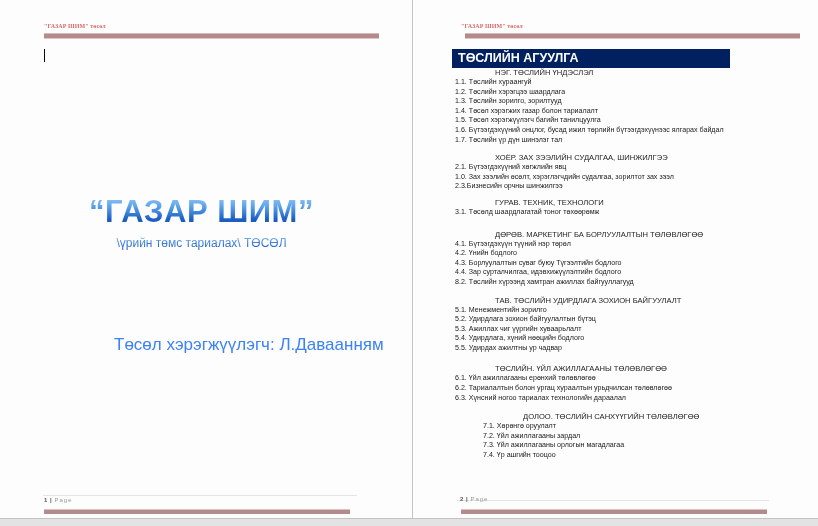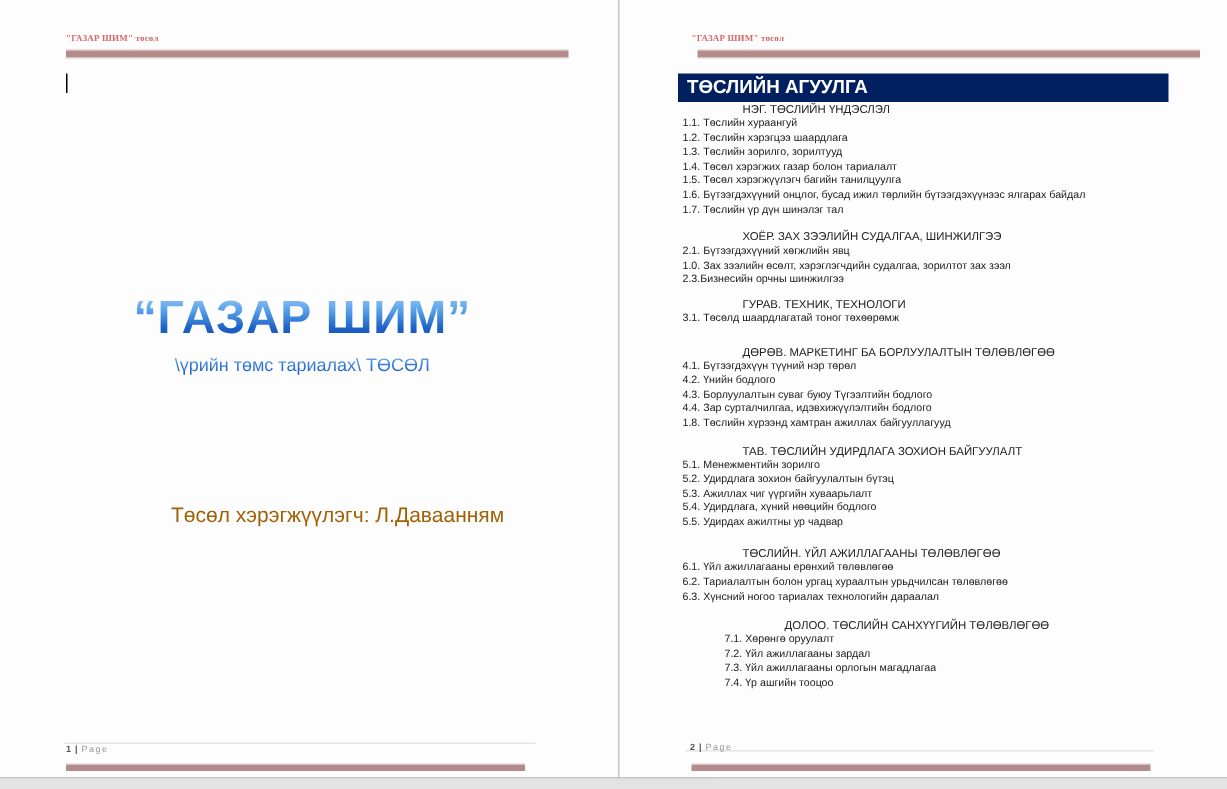--- a/index.html
+++ b/index.html
@@ -47,24 +47,24 @@
     .title-sub {
       position: absolute; left: 0; width: 403px; top: 236px; text-align: center;
       font-weight: normal; font-size: 12px;
       color: #2a6fd0;
       background: linear-gradient(#7fb8f0 0%, #2c72d6 60%, #1e58b8 100%);
       -webkit-background-clip: text; background-clip: text;
       -webkit-text-fill-color: transparent;
     }
     .author {
       position: absolute; left: 114px; top: 335px;
-      font-size: 14px; color: #a16207;
+      font-size: 17px; color: #3b82f6;
     }
     .toc-banner {
-      position: absolute; left: 452px; top: 49px; width: 327px; height: 19px;
+      position: absolute; left: 452px; top: 49px; width: 278px; height: 19px;
       background: #012060; color: #fff; font-weight: bold; font-size: 12.5px;
       line-height: 19px; padding-left: 6px; box-sizing: border-box;
     }
     .toc { position: absolute; left: 455px; top: 68px; width: 345px; }
     .toc .sec { margin: 0; }
     .toc .sec-title { font-size: 7.6px; color: #222; line-height: 10px; height: 10px; white-space: nowrap; padding-left: 40px; }
     .toc .item { font-size: 7.1px; color: #1a1a1a; line-height: 9.6px; height: 9.6px; white-space: nowrap; }
   </style>
 </head>
 <body>
@@ -126,21 +126,21 @@
     <div class="sec-title">ГУРАВ. ТЕХНИК, ТЕХНОЛОГИ</div>
     <div class="item"> 3.1. Төсөлд шаардлагатай тоног төхөөрөмж</div>
   </div>
 
   <div class="sec" style="margin-top:12px;">
     <div class="sec-title">ДӨРӨВ. МАРКЕТИНГ БА БОРЛУУЛАЛТЫН ТӨЛӨВЛӨГӨӨ</div>
     <div class="item">4.1. Бүтээгдэхүүн түүний нэр төрөл</div>
     <div class="item">4.2. Үнийн бодлого</div>
     <div class="item"> 4.3. Борлуулалтын суваг буюу Түгээлтийн бодлого</div>
     <div class="item">4.4. Зар сурталчилгаа, идэвхижүүлэлтийн бодлого</div>
-    <div class="item">1.8. Төслийн хүрээнд хамтран ажиллах байгууллагууд</div>
+    <div class="item">8.2. Төслийн хүрээнд хамтран ажиллах байгууллагууд</div>
   </div>
 
   <div class="sec" style="margin-top:8px;">
     <div class="sec-title">ТАВ. ТӨСЛИЙН УДИРДЛАГА ЗОХИОН БАЙГУУЛАЛТ</div>
     <div class="item">5.1. Менежментийн зорилго</div>
     <div class="item"> 5.2. Удирдлага зохион байгуулалтын бүтэц</div>
     <div class="item"> 5.3. Ажиллах чиг үүргийн хуваарьлалт</div>
     <div class="item"> 5.4. Удирдлага, хүний нөөцийн бодлого</div>
     <div class="item">5.5. Удирдах ажилтны ур чадвар</div>
   </div>

